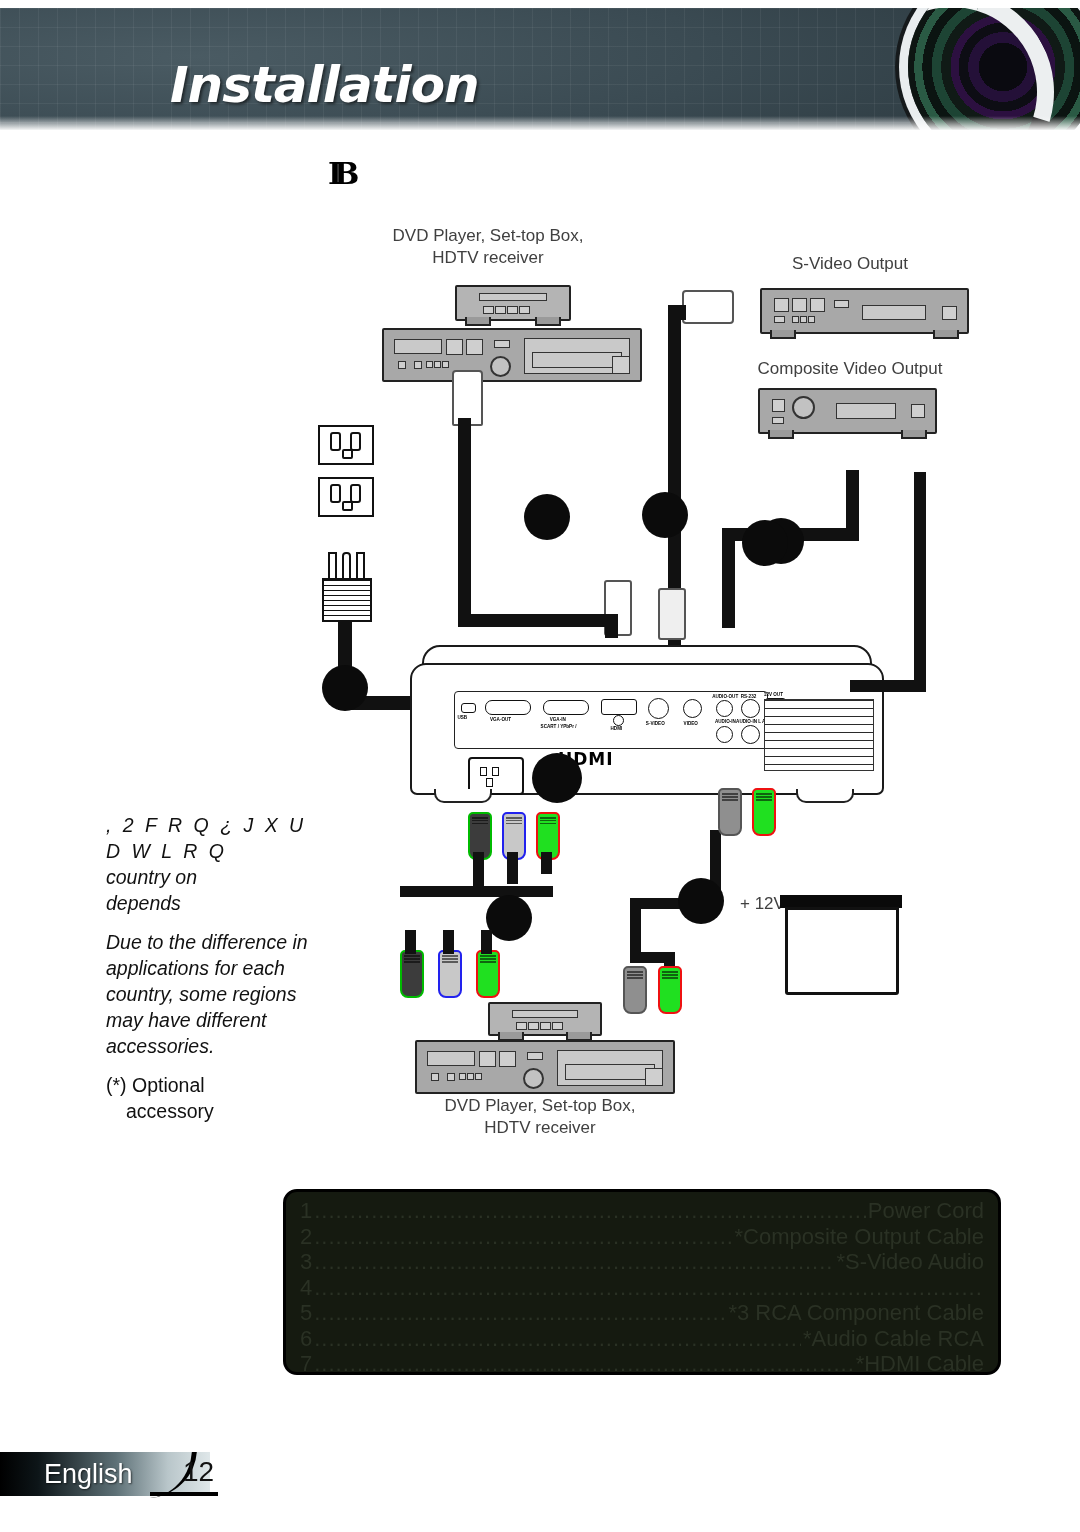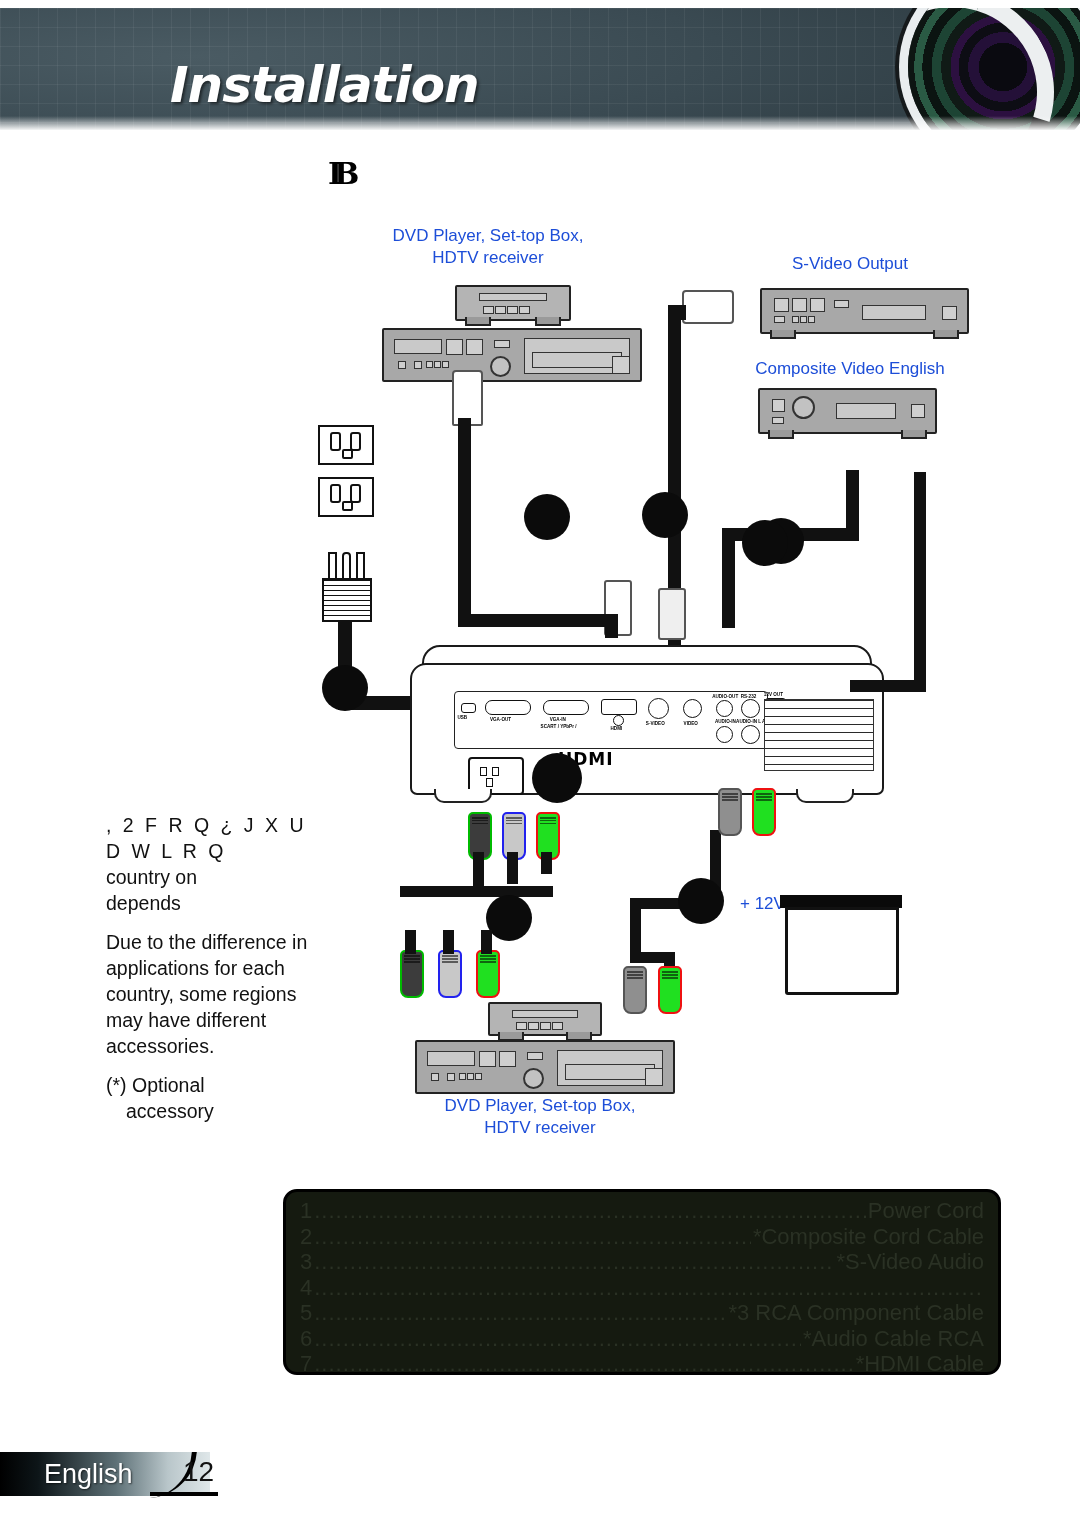--- a/index.html
+++ b/index.html
@@ -24,27 +24,27 @@
           radial-gradient(circle at 50% 50%, #0a0a10 0 18%, #241038 18% 26%, #0d0d14 26% 33%,
            #2c1040 33% 39%, #101a16 39% 46%, #1d4434 46% 53%, #0b1411 53% 60%,
            #2a5a44 60% 66%, #0d1512 66% 73%, #3b6b52 73% 78%, #101815 78% 84%, #0a0d0b 84% 100%);
         box-shadow:0 0 0 9px #e9edef, 0 0 0 13px #161a1c;overflow:hidden;}
   .lens-ring{position:absolute;left:-58px;top:18px;width:170px;height:170px;border-radius:50%;
         border:17px solid #0c0c0c;border-right-color:#eceff0;border-top-color:#f3f5f6;
         transform:rotate(-28deg);}
 
   
   .note{position:absolute;left:106px;top:812px;width:215px;font-size:19.5px;line-height:26px;color:#111;}
-  .note .p{margin-bottom:13px;}
+  .note .p{margin-bottom:13px;font-style:italic;}
   .note .garbled{letter-spacing:3px;}
   .note .ind{padding-left:20px;text-indent:-20px;}
 
   
   .diagram{position:absolute;left:290px;top:140px;width:760px;height:1040px;}
-  .lbl{position:absolute;font-size:17px;color:#1d4ed8;white-space:nowrap;text-align:center;line-height:22px;}
+  .lbl{position:absolute;font-size:17px;color:#404040;white-space:nowrap;text-align:center;line-height:22px;}
   .glyph{position:absolute;left:38px;top:16px;font-size:30px;font-weight:bold;font-family:"DejaVu Serif",serif;
          letter-spacing:-8px;color:#000;}
 
   
   .dev{position:absolute;background:#a8a8a8;border:2px solid #222;border-radius:2px;}
   .dev.top{background:#b4b4b4;}
   .dev .slot{position:absolute;background:#c9c9c9;border:1px solid #333;}
   .dev .btn{position:absolute;background:#cfcfcf;border:1px solid #333;}
   .dev .knob{position:absolute;background:#c2c2c2;border:2px solid #333;border-radius:50%;}
   .dev .foot{position:absolute;bottom:-7px;width:22px;height:7px;background:#9a9a9a;border:2px solid #222;border-top:none;}
@@ -141,21 +141,21 @@
 
 <div class="diagram">
 
   <div class="glyph">IB</div>
 
   <div class="lbl" style="left:68px;top:85px;width:260px;">
     <div>DVD Player, Set-top Box,</div>
     <div>HDTV receiver</div>
   </div>
   <div class="lbl" style="left:450px;top:113px;width:220px;">S-Video Output</div>
-  <div class="lbl" style="left:420px;top:218px;width:280px;">Composite Video English</div>
+  <div class="lbl" style="left:420px;top:218px;width:280px;">Composite Video Output</div>
   <div class="lbl" style="left:450px;top:753px;width:150px;text-align:left;">+ 12V Output</div>
   <div class="lbl" style="left:110px;top:955px;width:280px;">
     <div>DVD Player, Set-top Box,</div>
     <div>HDTV receiver</div>
   </div>
 
   <div class="dev top" style="left:165px;top:145px;width:112px;height:32px;">
     <div class="slot" style="left:22px;top:6px;width:66px;height:6px;"></div>
     <div class="btn" style="left:26px;top:19px;width:9px;height:6px;"></div>
     <div class="btn" style="left:38px;top:19px;width:9px;height:6px;"></div>
@@ -389,21 +389,21 @@
 
 <div class="legend">
   <div class="row">
     <span class="num">1</span>
     <span class="dots">.................................................................................................</span>
     <span class="txt">Power Cord</span>
   </div>
   <div class="row">
     <span class="num">2</span>
     <span class="dots">.................................................................................................</span>
-    <span class="txt">*Composite Cord Cable</span>
+    <span class="txt">*Composite Output Cable</span>
   </div>
   <div class="row">
     <span class="num">3</span>
     <span class="dots">.................................................................................................</span>
     <span class="txt">*S-Video Audio</span>
   </div>
   <div class="row">
     <span class="num">4</span>
     <span class="dots">.................................................................................................</span>
   </div>

